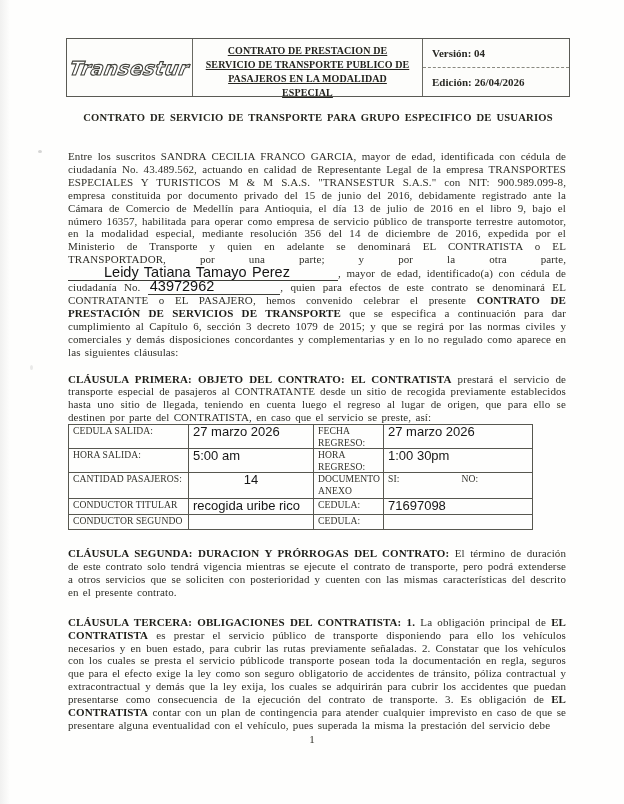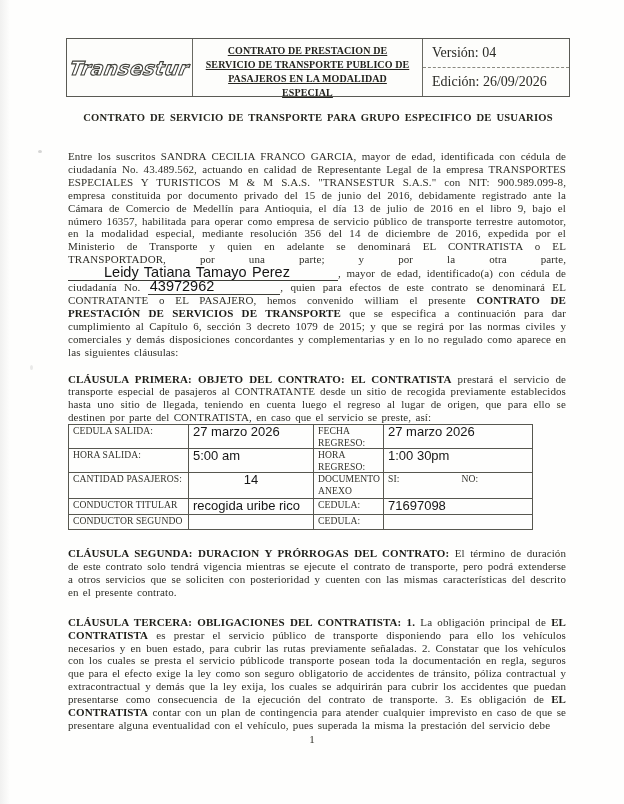--- a/index.html
+++ b/index.html
@@ -47,21 +47,21 @@
     flex: 1; border-right: 1.3px solid #6a6a62;
     text-align: center; font-weight: bold;
     font-size: 10px; line-height: 14px;
     padding: 5px 10px 0 10px; color: #24241f;
     letter-spacing: 0.1px;
     text-decoration: underline;
   }
   .version-cell { width: 146px; display: flex; flex-direction: column; }
   .version-row {
     flex: 1; display: flex; align-items: center;
-    padding: 2px 9px; font-weight: normal; font-size: 14px; color: #2a2a25;
+    padding: 2px 9px; font-weight: bold; font-size: 11px; color: #2a2a25;
   }
   .version-row.bottom { border-top: 1px dashed #8a8a80; }
 
   .subtitle {
     position: absolute; left: 66px; top: 112px; width: 504px;
     text-align: center; font-weight: bold; font-size: 10.6px;
     letter-spacing: 0.2px; color: #26261f; word-spacing: 2px;
   }
 
   
@@ -124,31 +124,31 @@
   <div class="smudge s1"></div>
   <div class="smudge s2"></div>
 
   <div class="header-box">
     <div class="logo-cell">
       <span class="logo-text">Transestur</span>
     </div>
     <div class="title-cell">CONTRATO DE PRESTACION DE SERVICIO DE TRANSPORTE PUBLICO DE PASAJEROS EN LA MODALIDAD ESPECIAL</div>
     <div class="version-cell">
       <div class="version-row">Versión: 04</div>
-      <div class="version-row bottom">Edición: 26/09/2026</div>
+      <div class="version-row bottom">Edición: 26/04/2026</div>
     </div>
   </div>
 
   <div class="subtitle">CONTRATO DE SERVICIO DE TRANSPORTE PARA GRUPO ESPECIFICO DE USUARIOS</div>
 
   <div class="content">
 
     <p class="para intro"><span>Entre los suscritos SANDRA CECILIA FRANCO GARCIA, mayor de edad, identificada con cédula de ciudadanía No. 43.489.562, actuando en calidad de Representante Legal de la empresa TRANSPORTES ESPECIALES Y TURISTICOS M &amp; M S.A.S. "TRANSESTUR S.A.S." con NIT: 900.989.099-8, empresa constituida por documento privado del 15 de junio del 2016, debidamente registrado ante la Cámara de Comercio de Medellín para Antioquia, el día 13 de julio de 2016 en el libro 9, bajo el número 16357, habilitada para operar como empresa de servicio público de transporte terrestre automotor, en la modalidad especial, mediante resolución 356 del 14 de diciembre de 2016, expedida por el Ministerio de Transporte y quien en adelante se denominará EL CONTRATISTA o EL TRANSPORTADOR, por una parte; y por la otra parte,</span>
       <span class="fill name-fill">Leidy Tatiana Tamayo Perez</span><span>, mayor de edad, identificado(a) con cédula de ciudadanía No.</span>
-      <span class="fill cedula-fill">43972962</span><span>, quien para efectos de este contrato se denominará EL CONTRATANTE o EL PASAJERO, hemos convenido william el presente</span>
+      <span class="fill cedula-fill">43972962</span><span>, quien para efectos de este contrato se denominará EL CONTRATANTE o EL PASAJERO, hemos convenido celebrar el presente</span>
       <span class="bold">CONTRATO DE PRESTACIÓN DE SERVICIOS DE TRANSPORTE</span>
       <span>que se especifica a continuación para dar cumplimiento al Capítulo 6, sección 3 decreto 1079 de 2015; y que se regirá por las normas civiles y comerciales y demás disposiciones concordantes y complementarias y en lo no regulado como aparece en las siguientes cláusulas:</span></p>
 
     <p class="para clause1"><span class="bold">CLÁUSULA PRIMERA: OBJETO DEL CONTRATO: EL CONTRATISTA</span>
       <span>prestará el servicio de transporte especial de pasajeros al CONTRATANTE desde un sitio de recogida previamente establecidos hasta uno sitio de llegada, teniendo en cuenta luego el regreso al lugar de origen, que para ello se destinen por parte del CONTRATISTA, en caso que el servicio se preste, así:</span></p>
 
     <table class="service">
       <colgroup>
         <col style="width:120px">
           <col style="width:125px">

